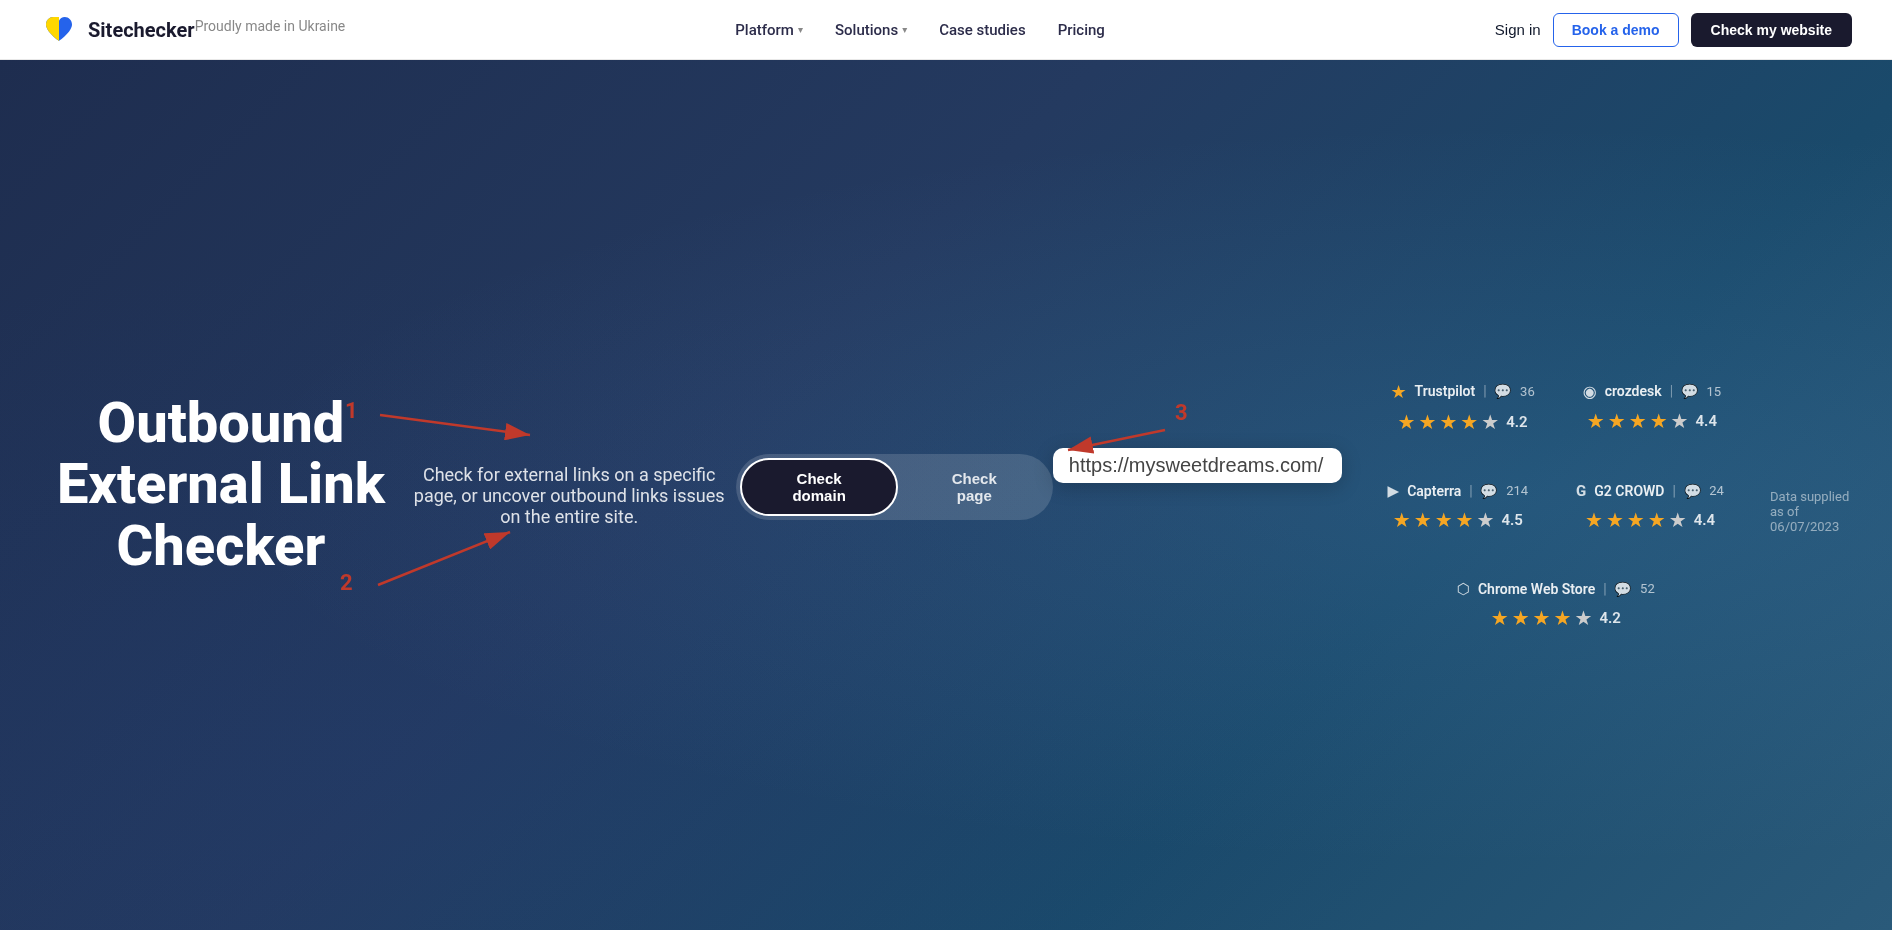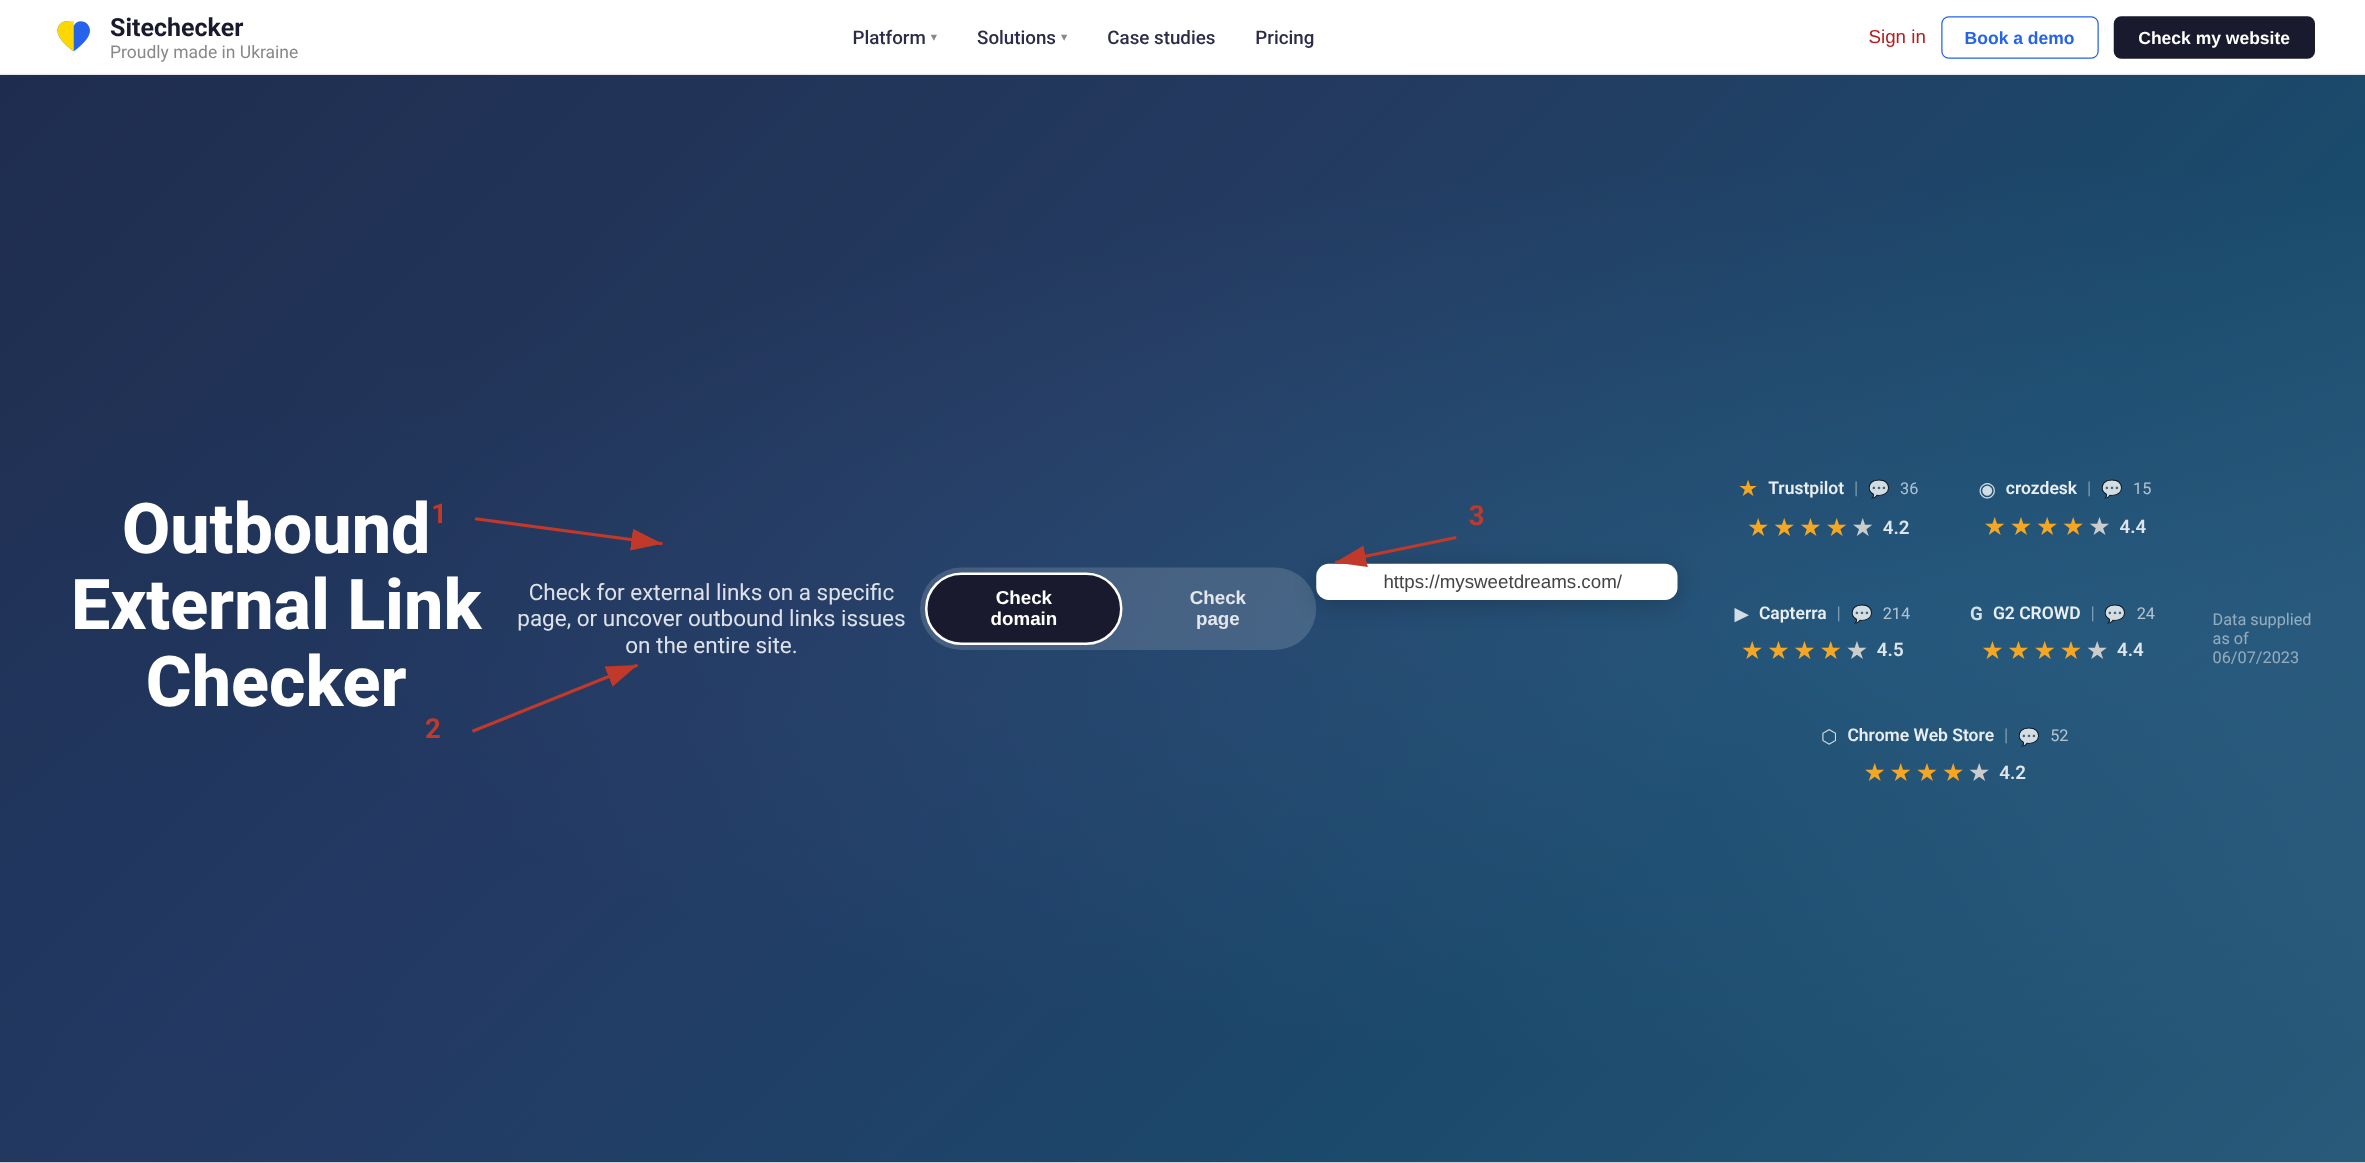--- a/index.html
+++ b/index.html
@@ -6,28 +6,28 @@
     body { font-family: -apple-system, BlinkMacSystemFont, 'Segoe UI', Roboto, sans-serif; background: #fff; width: 1892px; min-height: 930px; overflow-x: hidden; }
 
     
     .navbar {
       display: flex; align-items: center; justify-content: space-between;
       padding: 0 40px; height: 60px; background: #fff;
       border-bottom: 1px solid #e8e8e8; position: relative; z-index: 10;
     }
     .nav-logo { display: flex; align-items: center; gap: 10px; cursor: pointer; }
     .nav-logo-icon { width: 38px; height: 38px; }
-    .nav-logo-text { display: flex; flex-direction: column; }
+    .nav-logo-text { display: flex; flex-direction: row; }
     .nav-logo-name { font-size: 20px; font-weight: 700; color: #1a1a2e; }
     .nav-logo-sub { font-size: 14px; color: #888; }
     .nav-links { display: flex; align-items: center; gap: 32px; }
     .nav-link { font-size: 15px; color: #2c2c4a; cursor: pointer; display: flex; align-items: center; gap: 4px; font-weight: 500; }
     .chevron { font-size: 10px; color: #888; }
     .nav-actions { display: flex; align-items: center; gap: 12px; }
-    .btn-signin { font-size: 15px; color: #b91c1c; cursor: pointer; font-weight: 500; background: none; border: none; }
+    .btn-signin { font-size: 15px; color: #0f172a; cursor: pointer; font-weight: 500; background: none; border: none; }
     .btn-demo { font-size: 14px; font-weight: 600; color: #2563eb; border: 1.5px solid #2563eb; border-radius: 6px; padding: 8px 18px; background: #fff; cursor: pointer; }
     .btn-check-website { font-size: 14px; font-weight: 600; color: #fff; background: #1a1a2e; border: none; border-radius: 6px; padding: 9px 20px; cursor: pointer; }
 
     
     .hero {
       background: linear-gradient(135deg, #1e2d4f 0%, #243a60 40%, #1a4a6b 70%, #2a5a7a 100%);
       min-height: 870px; display: flex; flex-direction: column; align-items: center;
       justify-content: center; position: relative; overflow: hidden;
     }
     .hero::before {
@@ -46,21 +46,21 @@
     }
     .tab-btn.active { background: #1a1a2e; color: #fff; border: 2px solid #fff; }
     .tab-btn.inactive { background: transparent; color: rgba(255,255,255,0.85); border: 2px solid transparent; }
 
     
     .search-bar {
       display: flex; align-items: center; background: #fff; border-radius: 10px;
       padding: 6px 6px 6px 16px; width: 620px; box-shadow: 0 4px 20px rgba(0,0,0,0.2);
       margin-bottom: 60px;
     }
-    .search-input { flex: 1; border: none; outline: none; font-size: 15px; color: #444; background: transparent; text-align: center; }
+    .search-input { flex: 1; border: none; outline: none; font-size: 20px; color: #444; background: transparent; }
     .btn-check-links { background: #2563eb; color: #fff; border: none; border-radius: 7px; padding: 12px 22px; font-size: 15px; font-weight: 600; cursor: pointer; white-space: nowrap; }
 
     
     .ratings-row {
       display: flex; align-items: center; justify-content: center; gap: 48px; margin-top: 20px; flex-wrap: wrap;
     }
     .rating-item { display: flex; flex-direction: column; align-items: center; gap: 8px; }
     .rating-top { display: flex; align-items: center; gap: 8px; color: rgba(255,255,255,0.8); font-size: 14px; }
     .rating-platform-name { font-weight: 600; color: rgba(255,255,255,0.9); font-size: 14px; }
     .rating-count { color: rgba(255,255,255,0.65); font-size: 13px; text-align: center; }

